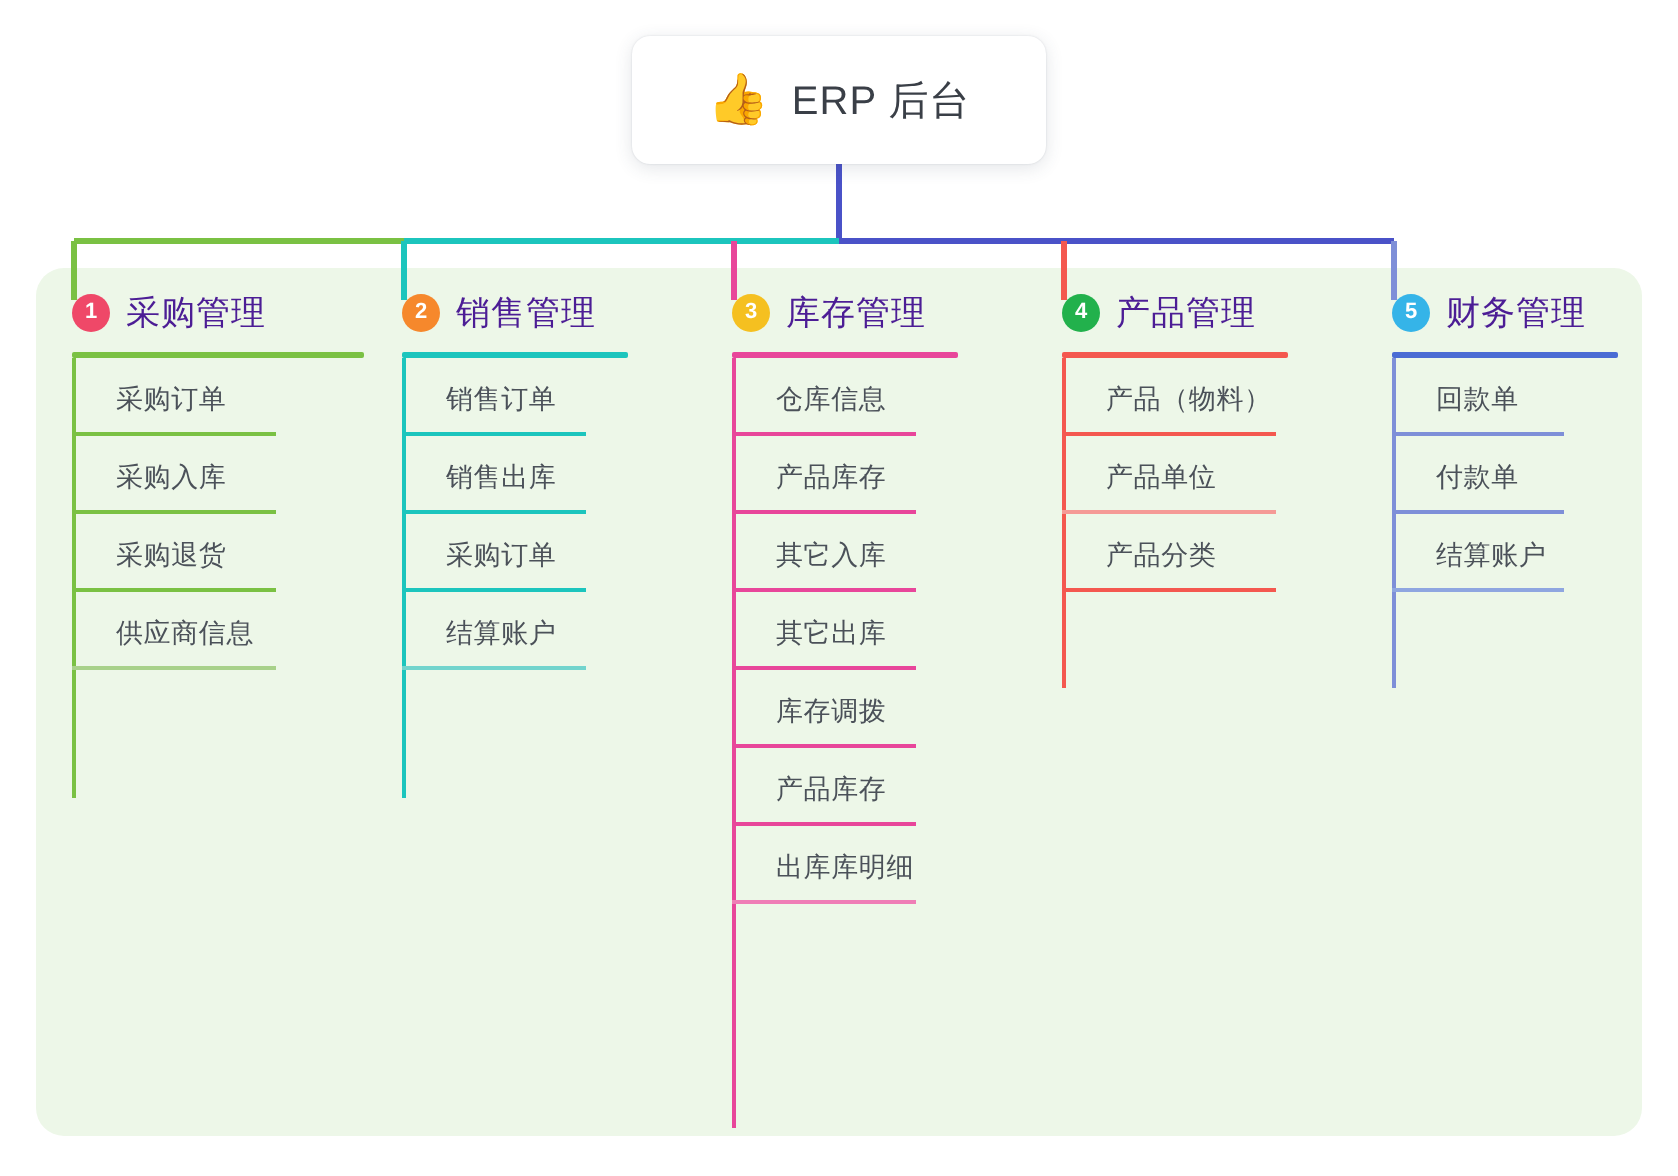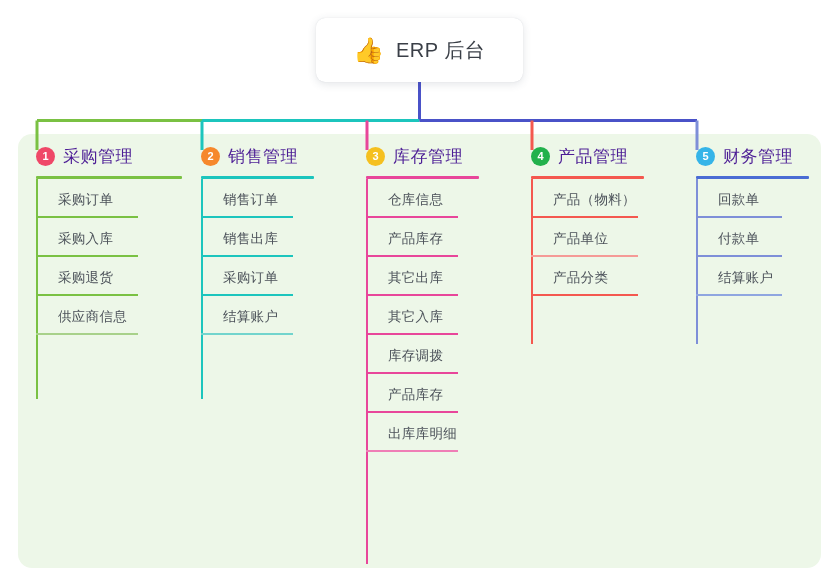--- a/index.html
+++ b/index.html
@@ -220,25 +220,25 @@
           <div class="spine" style="background: rgb(232, 70, 154); height: 385px;"></div>
           <div class="leaf">
             <div class="leaf-label">仓库信息</div>
             <div class="leaf-rule" style="background: rgb(232, 70, 154); width: 92px;"></div>
           </div>
           <div class="leaf">
             <div class="leaf-label">产品库存</div>
             <div class="leaf-rule" style="background: rgb(232, 70, 154); width: 92px;"></div>
           </div>
           <div class="leaf">
+            <div class="leaf-label">其它入库</div>
+            <div class="leaf-rule" style="background: rgb(232, 70, 154); width: 92px;"></div>
+          </div>
+          <div class="leaf">
             <div class="leaf-label">其它出库</div>
-            <div class="leaf-rule" style="background: rgb(232, 70, 154); width: 92px;"></div>
-          </div>
-          <div class="leaf">
-            <div class="leaf-label">其它入库</div>
             <div class="leaf-rule" style="background: rgb(232, 70, 154); width: 92px;"></div>
           </div>
           <div class="leaf">
             <div class="leaf-label">库存调拨</div>
             <div class="leaf-rule" style="background: rgb(232, 70, 154); width: 92px;"></div>
           </div>
           <div class="leaf">
             <div class="leaf-label">产品库存</div>
             <div class="leaf-rule" style="background: rgb(232, 70, 154); width: 92px;"></div>
           </div>

